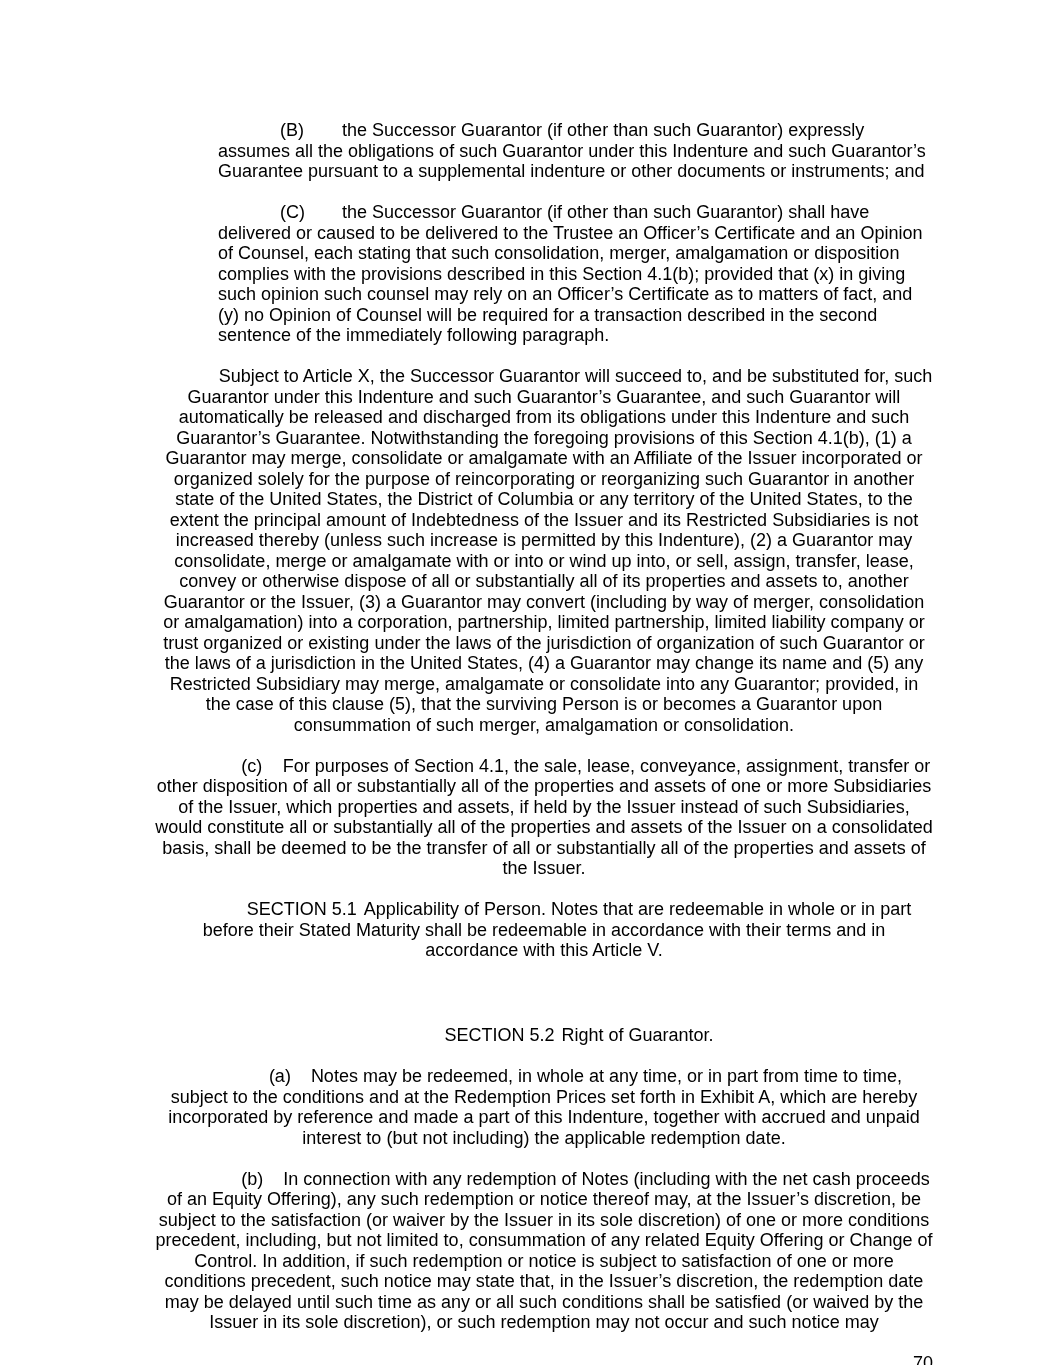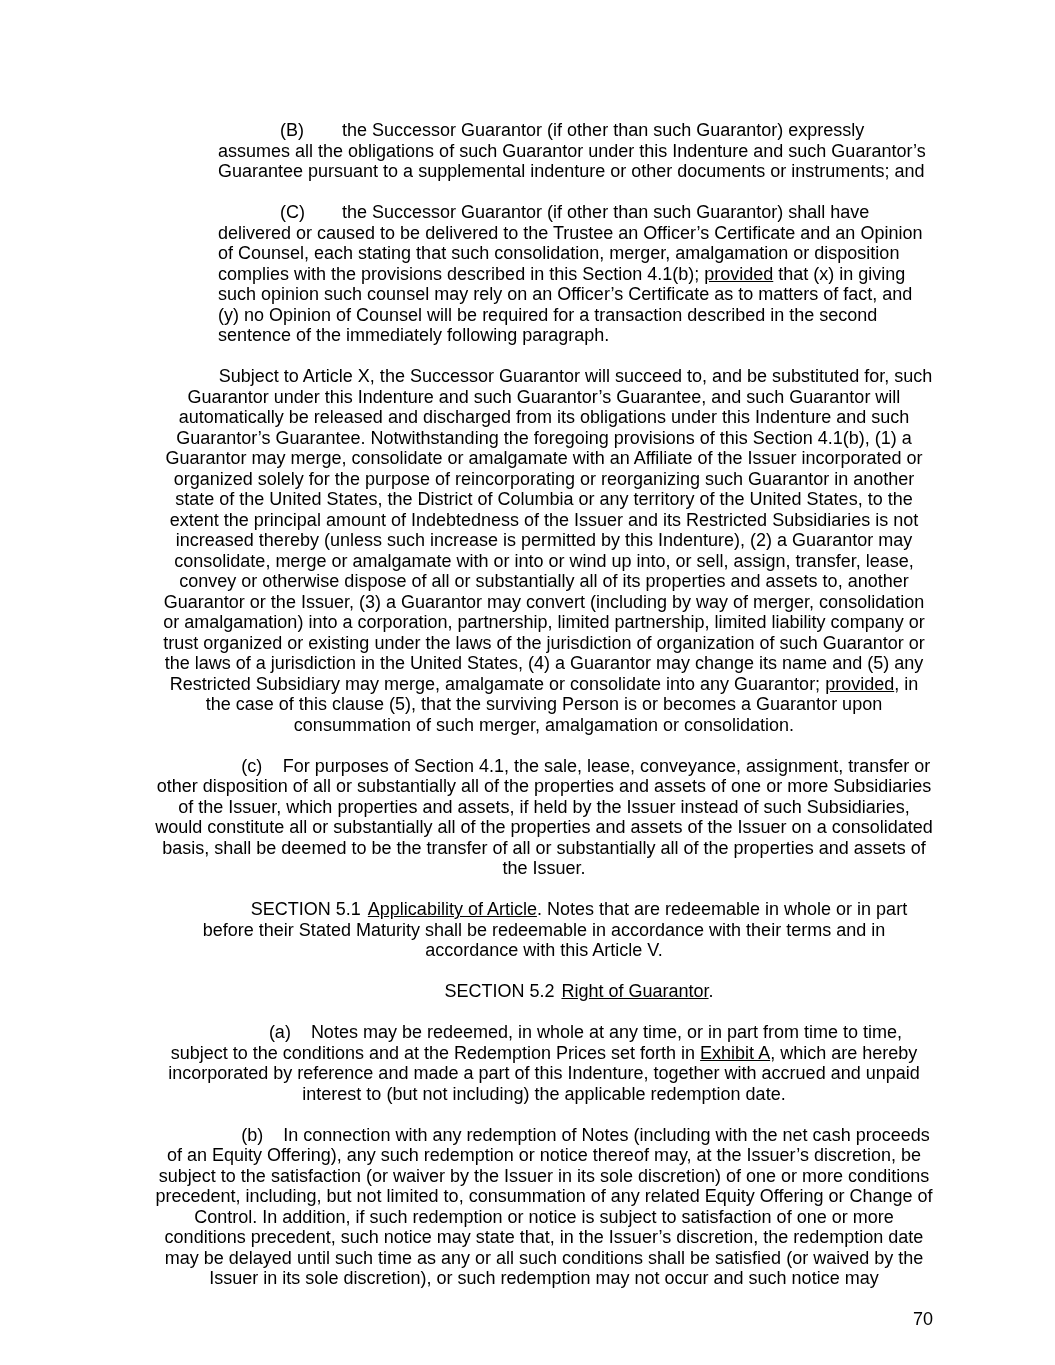--- a/index.html
+++ b/index.html
@@ -46,36 +46,35 @@
   }
   .para.center {
     text-align: center;
     text-indent: 0;
   }
   .label {
     display: inline-block;
     text-indent: 0;
   }
   .u {
-    text-decoration: underline;
   }
   .page-number {
     text-align: right;
   }
 </style>
 </head>
 <body>
 
 <div class="page">
   <div class="content">
     <div id="paragraphs">
         <p class="para clause"><span class="label" style="width: 62px;">(B)</span><span>the Successor Guarantor (if other than such Guarantor) expressly assumes all the obligations of such Guarantor under this Indenture and such Guarantor’s Guarantee pursuant to a supplemental indenture or other documents or instruments; and</span></p>
         <p class="para clause"><span class="label" style="width: 62px;">(C)</span><span>the Successor Guarantor (if other than such Guarantor) shall have delivered or caused to be delivered to the Trustee an Officer’s Certificate and an Opinion of Counsel, each stating that such consolidation, merger, amalgamation or disposition complies with the provisions described in this Section 4.1(b); </span><span class="u">provided</span><span> that (x) in giving such opinion such counsel may rely on an Officer’s Certificate as to matters of fact, and (y) no Opinion of Counsel will be required for a transaction described in the second sentence of the immediately following paragraph.</span></p>
         <p class="para body"><span>Subject to Article X, the Successor Guarantor will succeed to, and be substituted for, such Guarantor under this Indenture and such Guarantor’s Guarantee, and such Guarantor will automatically be released and discharged from its obligations under this Indenture and such Guarantor’s Guarantee. Notwithstanding the foregoing provisions of this Section 4.1(b), (1) a Guarantor may merge, consolidate or amalgamate with an Affiliate of the Issuer incorporated or organized solely for the purpose of reincorporating or reorganizing such Guarantor in another state of the United States, the District of Columbia or any territory of the United States, to the extent the principal amount of Indebtedness of the Issuer and its Restricted Subsidiaries is not increased thereby (unless such increase is permitted by this Indenture), (2) a Guarantor may consolidate, merge or amalgamate with or into or wind up into, or sell, assign, transfer, lease, convey or otherwise dispose of all or substantially all of its properties and assets to, another Guarantor or the Issuer, (3) a Guarantor may convert (including by way of merger, consolidation or amalgamation) into a corporation, partnership, limited partnership, limited liability company or trust organized or existing under the laws of the jurisdiction of organization of such Guarantor or the laws of a jurisdiction in the United States, (4) a Guarantor may change its name and (5) any Restricted Subsidiary may merge, amalgamate or consolidate into any Guarantor; </span><span class="u">provided</span><span>, in the case of this clause (5), that the surviving Person is or becomes a Guarantor upon consummation of such merger, amalgamation or consolidation.</span></p>
         <p class="para body"><span class="label" style="width: 62px;">(c)</span><span>For purposes of Section 4.1, the sale, lease, conveyance, assignment, transfer or other disposition of all or substantially all of the properties and assets of one or more Subsidiaries of the Issuer, which properties and assets, if held by the Issuer instead of such Subsidiaries, would constitute all or substantially all of the properties and assets of the Issuer on a consolidated basis, shall be deemed to be the transfer of all or substantially all of the properties and assets of the Issuer.</span></p>
-        <p class="para body"><span class="label" style="width: 124px;">SECTION 5.1</span><span class="u">Applicability of Article</span><span>.  Notes that are redeemable in whole or in part before their Stated Maturity shall be redeemable in accordance with their terms and in accordance with this Article V.</span></p>
-        <p class="para body"><span class="label" style="width: 124px;">SECTION 5.2</span><span class="u">Right of Guarantor</span><span>.</span></p>
+        <p class="para body"><span class="label" style="width: 124px;">SECTION 5.1</span><span class="u">Applicability of Person</span><span>.  Notes that are redeemable in whole or in part before their Stated Maturity shall be redeemable in accordance with their terms and in accordance with this Article V.</span></p>
+        <p class="para body"><span class="label" style="width: 124px; margin-top: 44px;">SECTION 5.2</span><span class="u">Right of Guarantor</span><span>.</span></p>
         <p class="para body"><span class="label" style="width: 62px;">(a)</span><span>Notes may be redeemed, in whole at any time, or in part from time to time, subject to the conditions and at the Redemption Prices set forth in </span><span class="u">Exhibit A</span><span>, which are hereby incorporated by reference and made a part of this Indenture, together with accrued and unpaid interest to (but not including) the applicable redemption date.</span></p>
         <p class="para body"><span class="label" style="width: 62px;">(b)</span><span>In connection with any redemption of Notes (including with the net cash proceeds of an Equity Offering), any such redemption or notice thereof may, at the Issuer’s discretion, be subject to the satisfaction (or waiver by the Issuer in its sole discretion) of one or more conditions precedent, including, but not limited to, consummation of any related Equity Offering or Change of Control. In addition, if such redemption or notice is subject to satisfaction of one or more conditions precedent, such notice may state that, in the Issuer’s discretion, the redemption date may be delayed until such time as any or all such conditions shall be satisfied (or waived by the Issuer in its sole discretion), or such redemption may not occur and such notice may</span></p>
       </div>
     <div class="page-number">70</div>
   </div>
 </div>
 
 </body></html>

